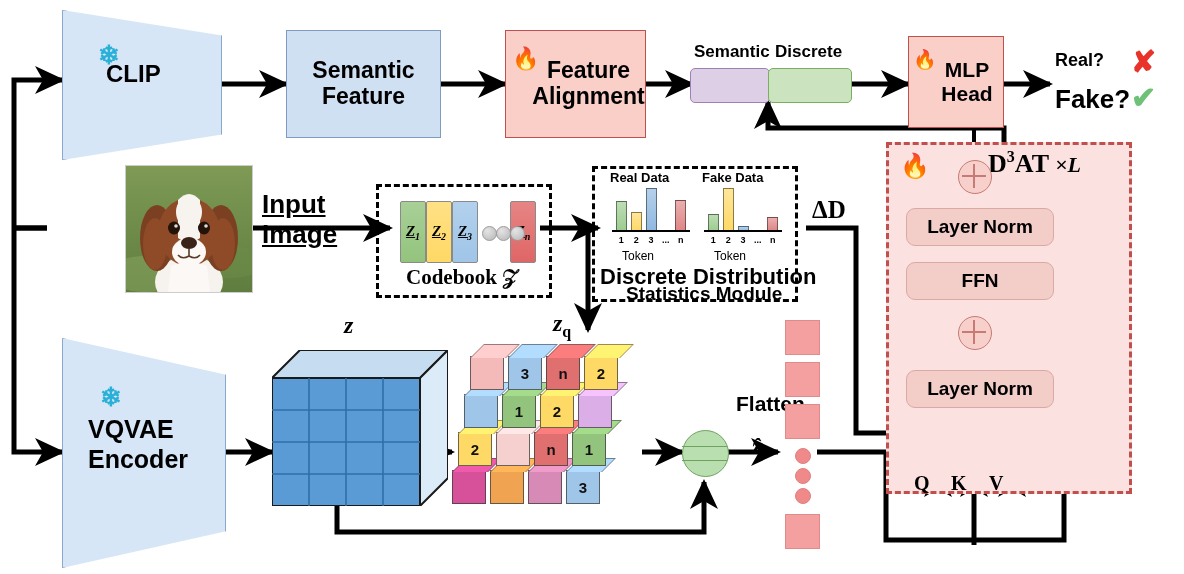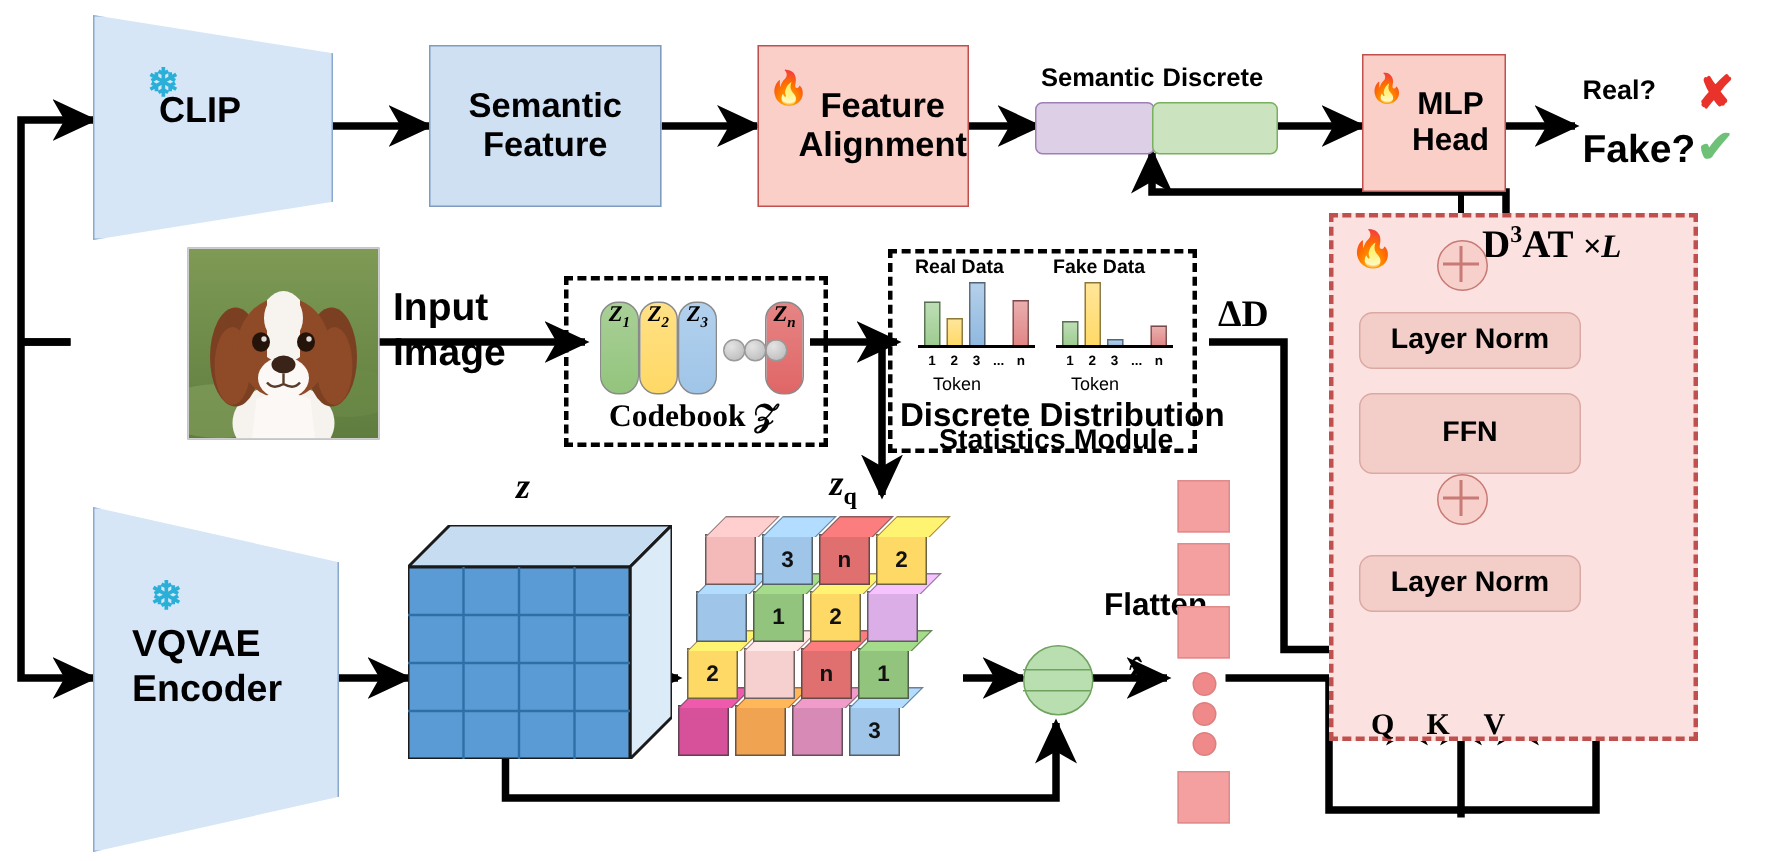--- a/index.html
+++ b/index.html
@@ -23,22 +23,22 @@
   
   .lbl{position:absolute;font-weight:bold;white-space:nowrap;}
   .serif{font-family:"Liberation Serif",serif;}
   .ital{font-family:"Liberation Serif",serif;font-style:italic;}
 
   
   .dash-black{position:absolute;border:3px dashed #000;box-sizing:border-box;background:transparent;}
   .dash-red{position:absolute;border:3px dashed #c0504d;box-sizing:border-box;background:#fbe2e0;}
 
   
-  .cb-strip{position:absolute;box-sizing:border-box;border:1px solid #8a8a8a;border-radius:12px;
-            display:flex;justify-content:center;}
+  .cb-strip{position:absolute;box-sizing:border-box;border:1px solid #8a8a8a;border-radius:2px;
+            display:flex;align-items:center;justify-content:center;text-decoration:underline;}
   .dot-grey{position:absolute;width:13px;height:13px;border-radius:50%;
             background:radial-gradient(circle at 35% 30%,#e4e4e4,#b6b6b6);border:1px solid #9a9a9a;}
 
   
   .chartbox{position:absolute;}
   .bar{position:absolute;bottom:0;border:1px solid rgba(0,0,0,.45);box-sizing:border-box;}
   .axis{position:absolute;background:#000;}
   .tick{position:absolute;font-size:9px;font-weight:bold;text-align:center;}
 
   
@@ -206,21 +206,21 @@
       <circle cx="50" cy="60" r="1.8" fill="#fff" opacity=".85"></circle>
       <circle cx="80" cy="60" r="1.8" fill="#fff" opacity=".85"></circle>
 
       <ellipse cx="63" cy="86" rx="17" ry="14" fill="#fbf8f5"></ellipse>
       <ellipse cx="63" cy="77" rx="8" ry="6" fill="#3a2318"></ellipse>
       <path d="M63,83 L63,90 M63,90 Q56,94 52,89 M63,90 Q70,94 74,89" stroke="#5a3a28" stroke-width="1.6" fill="none"></path>
 
       <path d="M45,100 Q63,92 81,100 L84,126 L42,126 Z" fill="#fbf8f5"></path>
     </svg>
   </div>
-  <div class="lbl" id="ii-lbl" style="left:262px;top:190px;font-size:26px;line-height:1.15;">Input<br>Image</div>
+  <div class="lbl" id="ii-lbl" style="left:262px;top:190px;font-size:26px;line-height:1.15;text-decoration:underline;">Input<br>Image</div>
 
   <div class="dash-black" style="left:376px;top:184px;width:176px;height:114px;"></div>
   <div class="abs" style="left:400px;top:201px;width:130px;height:62px;">
       <div class="cb-strip" style="left: 0px; top: 0px; width: 26px; height: 62px; background: linear-gradient(rgba(147, 196, 125, 0.8), rgb(147, 196, 125));">
         <span class="ital" style="font-size: 15px; font-weight: bold;">Z<sub style="font-size:10px;">1</sub></span>
       </div>
       <div class="cb-strip" style="left: 26px; top: 0px; width: 26px; height: 62px; background: linear-gradient(rgba(255, 217, 102, 0.8), rgb(255, 217, 102));">
         <span class="ital" style="font-size: 15px; font-weight: bold;">Z<sub style="font-size:10px;">2</sub></span>
       </div>
       <div class="cb-strip" style="left: 52px; top: 0px; width: 26px; height: 62px; background: linear-gradient(rgba(159, 197, 232, 0.8), rgb(159, 197, 232));">
@@ -329,21 +329,21 @@
     </div>
 
   <div class="dash-red" style="left:886px;top:142px;width:246px;height:352px;"></div>
   <div class="lbl" style="left:900px;top:152px;font-size:24px;">🔥</div>
   <div class="lbl serif" id="d3at-t" style="left:988px;top:148px;font-size:26px;">D<sup style="font-size: 16px;">3</sup>AT <span style="font-style: italic; font-size: 22px;">×L</span></div>
 
   <div class="plus" style="left:958px;top:160px;"></div>
   <div class="tblock" style="left:906px;top:208px;width:148px;height:38px;font-size:19px;">
     <span>Layer Norm</span>
   </div>
-  <div class="tblock" style="left:906px;top:262px;width:148px;height:54px;font-size:19px;">
+  <div class="tblock" style="left:906px;top:262px;width:148px;height:38px;font-size:19px;">
     <span>FFN</span>
   </div>
   <div class="plus" style="left:958px;top:316px;"></div>
   <div class="tblock" style="left:906px;top:370px;width:148px;height:38px;font-size:19px;">
     <span>Layer Norm</span>
   </div>
   <div class="lbl serif" style="left:914px;top:472px;font-size:20px;">Q</div>
   <div class="lbl serif" style="left:951px;top:472px;font-size:20px;">K</div>
   <div class="lbl serif" style="left:989px;top:472px;font-size:20px;">V</div>
 

